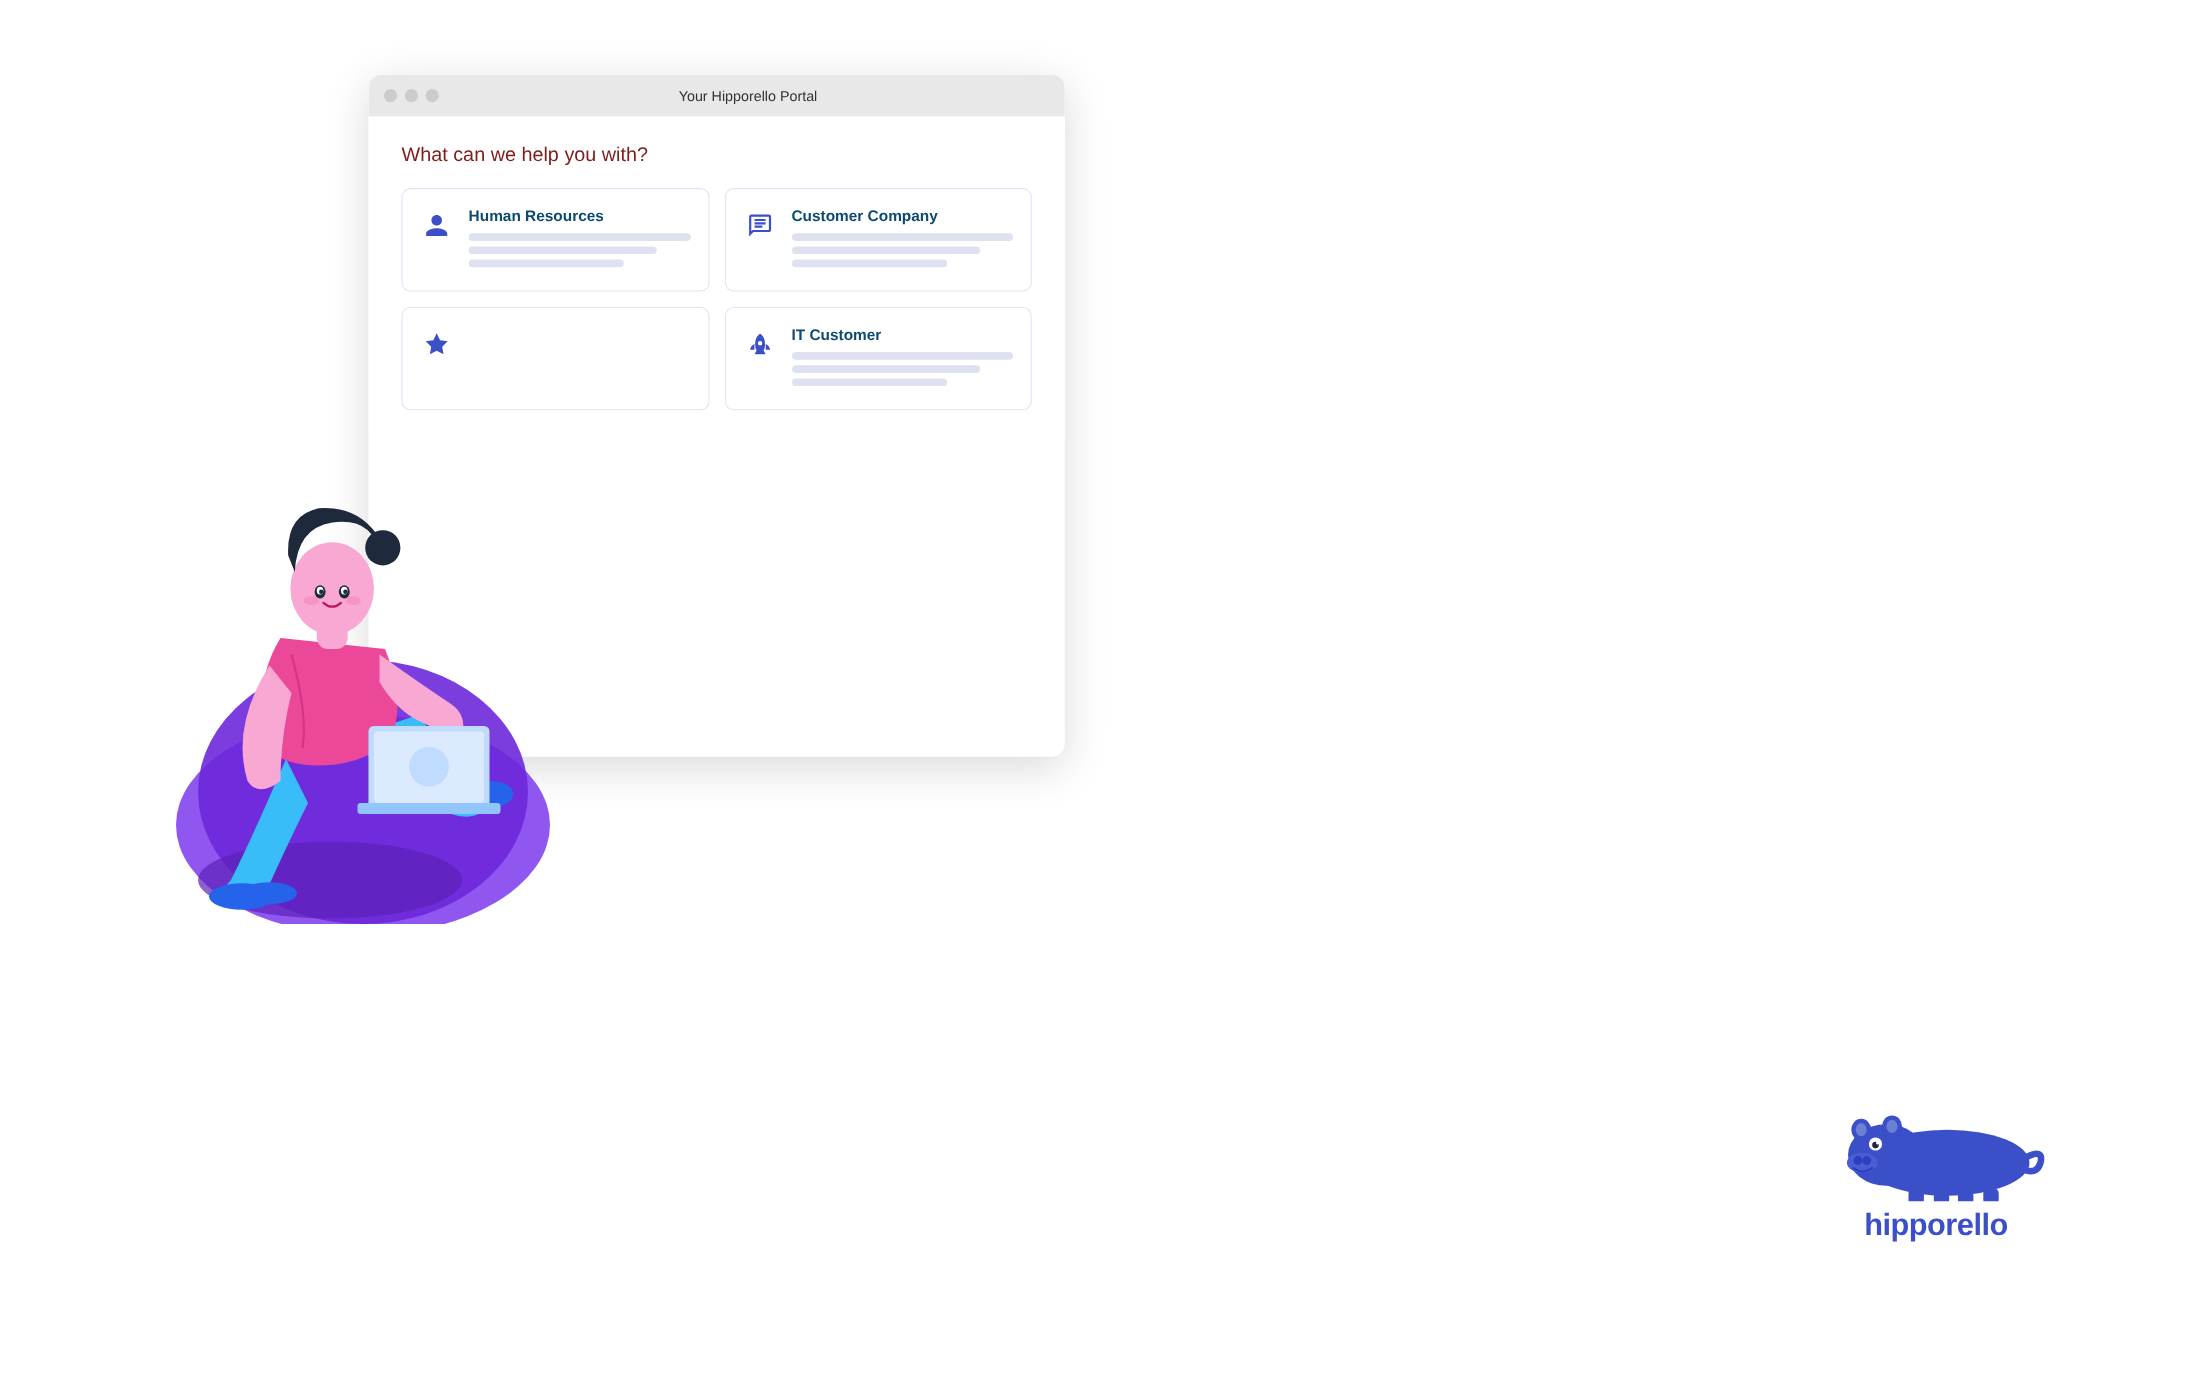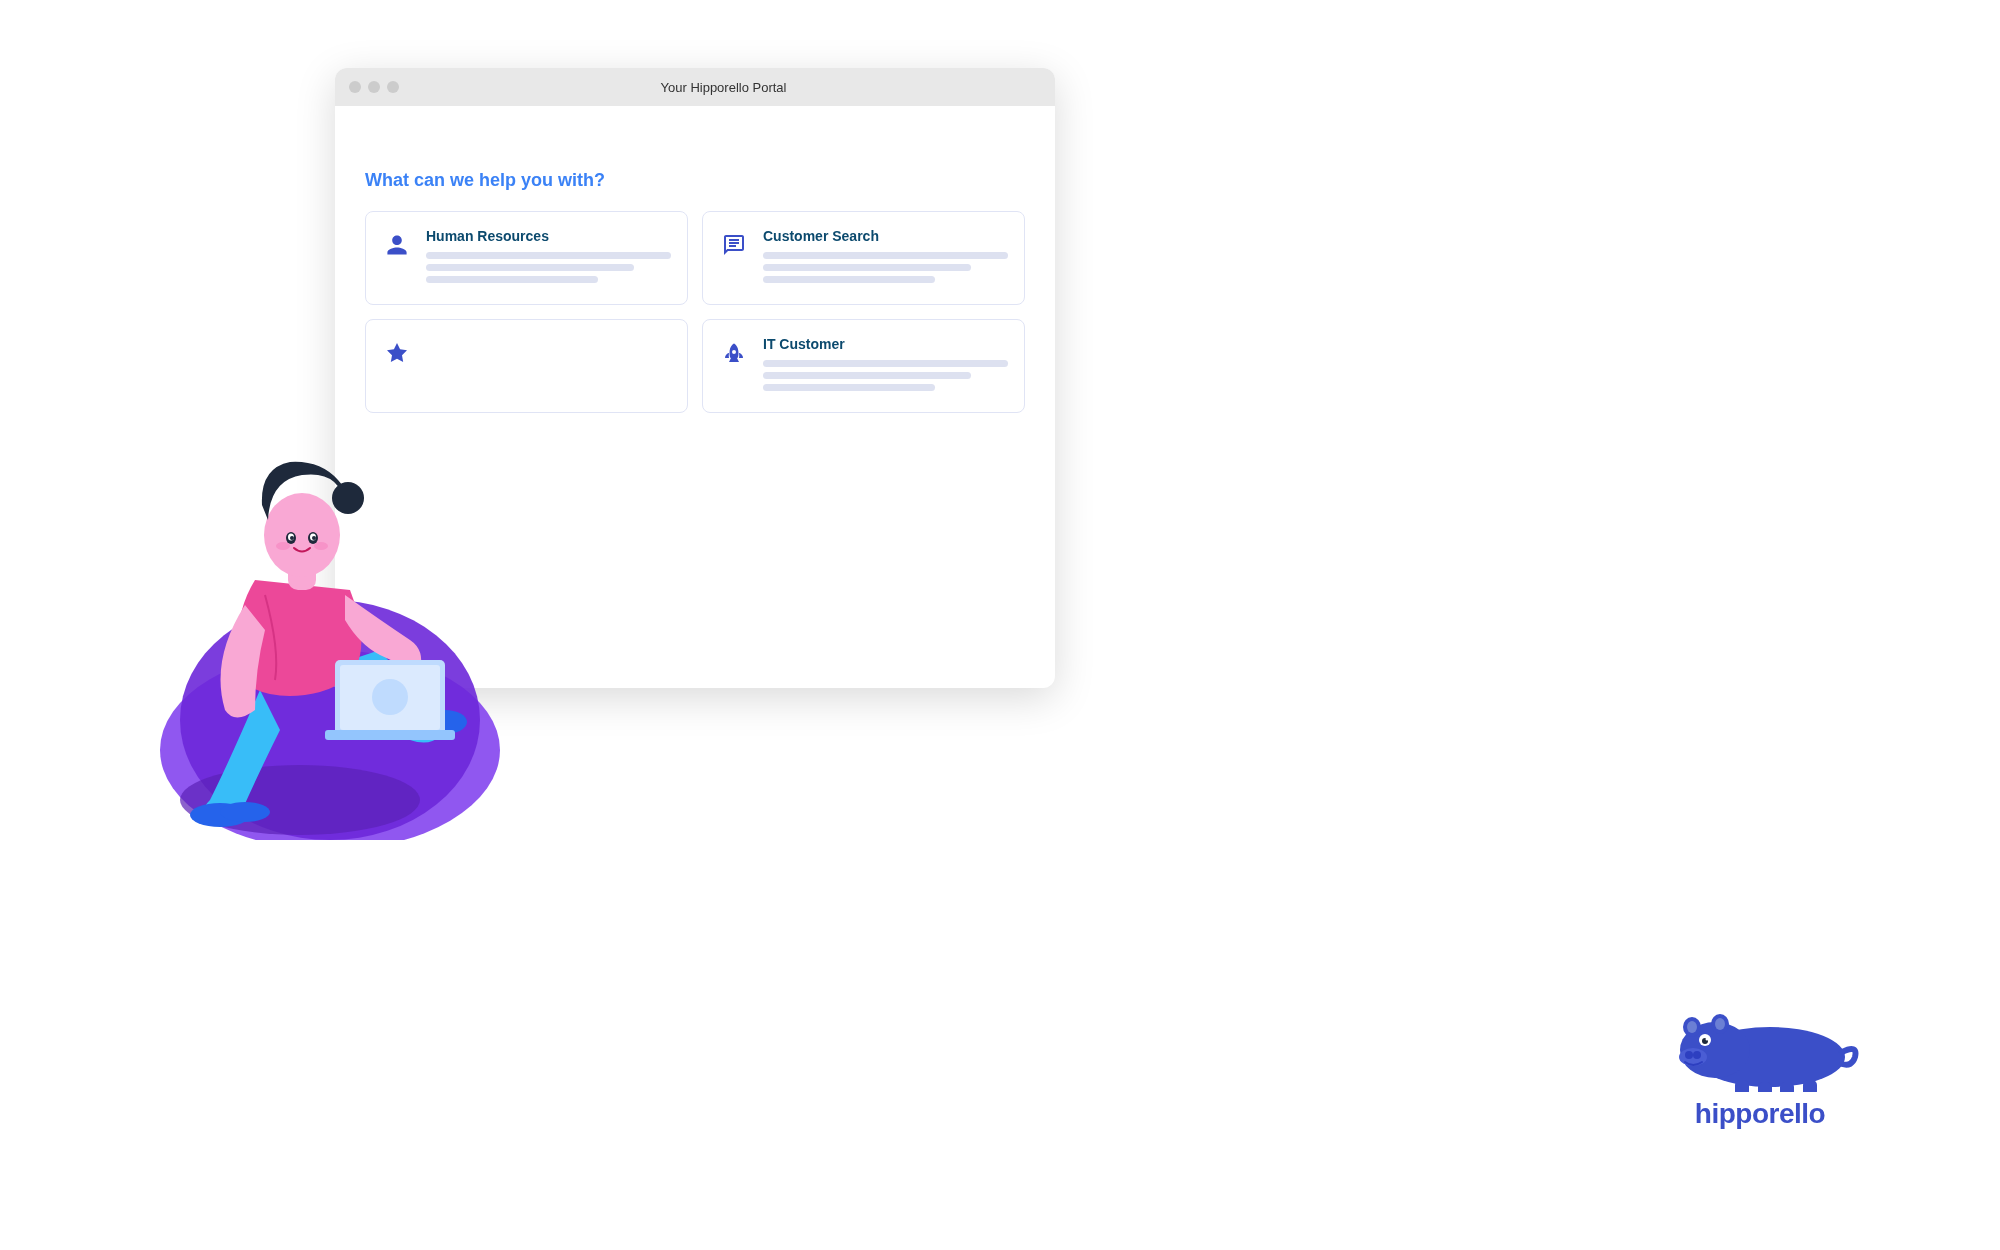--- a/index.html
+++ b/index.html
@@ -10,21 +10,21 @@
       font-family: -apple-system, BlinkMacSystemFont, 'Segoe UI', sans-serif;
       overflow: hidden;
       position: relative;
     }
 
     
     .browser-window {
       position: absolute;
       left: 335px;
       top: 68px;
-      width: 720px;
+      width: 633px;
       height: 620px;
       background: #ffffff;
       border-radius: 12px;
       box-shadow: 0 10px 40px rgba(0,0,0,0.15);
       overflow: hidden;
     }
 
     .browser-titlebar {
       background: #e8e8e8;
       height: 38px;
@@ -137,24 +137,23 @@
     }
 
     
     .portal-content {
       background: #ffffff;
       padding: 24px 30px;
     }
 
     .help-heading {
       font-size: 18px;
-      font-weight: 700;
-      color: #3b82f6;
+      font-weight: 400;
+      color: #7f1d1d;
       margin-bottom: 20px;
-      margin-top: 40px;
     }
 
     .cards-grid {
       display: grid;
       grid-template-columns: 1fr 1fr;
       gap: 14px;
     }
 
     .card {
       border: 1.5px solid #e0e4f5;
@@ -267,21 +266,21 @@
       </div>
 
       <div class="card">
         <div class="card-icon">
           <svg width="24" height="24" viewBox="0 0 24 24" fill="#3b4fc8">
             <path d="M20 2H4c-1.1 0-2 .9-2 2v18l4-4h14c1.1 0 2-.9 2-2V4c0-1.1-.9-2-2-2zm0 14H5.2L4 17.2V4h16v12z"></path>
             <path d="M7 9h10v2H7zm0-3h10v2H7zm0 6h7v2H7z"></path>
           </svg>
         </div>
         <div class="card-body">
-          <div class="card-title">Customer Search</div>
+          <div class="card-title">Customer Company</div>
           <div class="card-line full"></div>
           <div class="card-line med"></div>
           <div class="card-line short"></div>
         </div>
       </div>
 
       <div class="card">
         <div class="card-icon">
           <svg width="24" height="24" viewBox="0 0 24 24" fill="#3b4fc8">
             <path d="M12 2l3.09 6.26L22 9.27l-5 4.87 1.18 6.88L12 17.77l-6.18 3.25L7 14.14 2 9.27l6.91-1.01L12 2z"></path>

